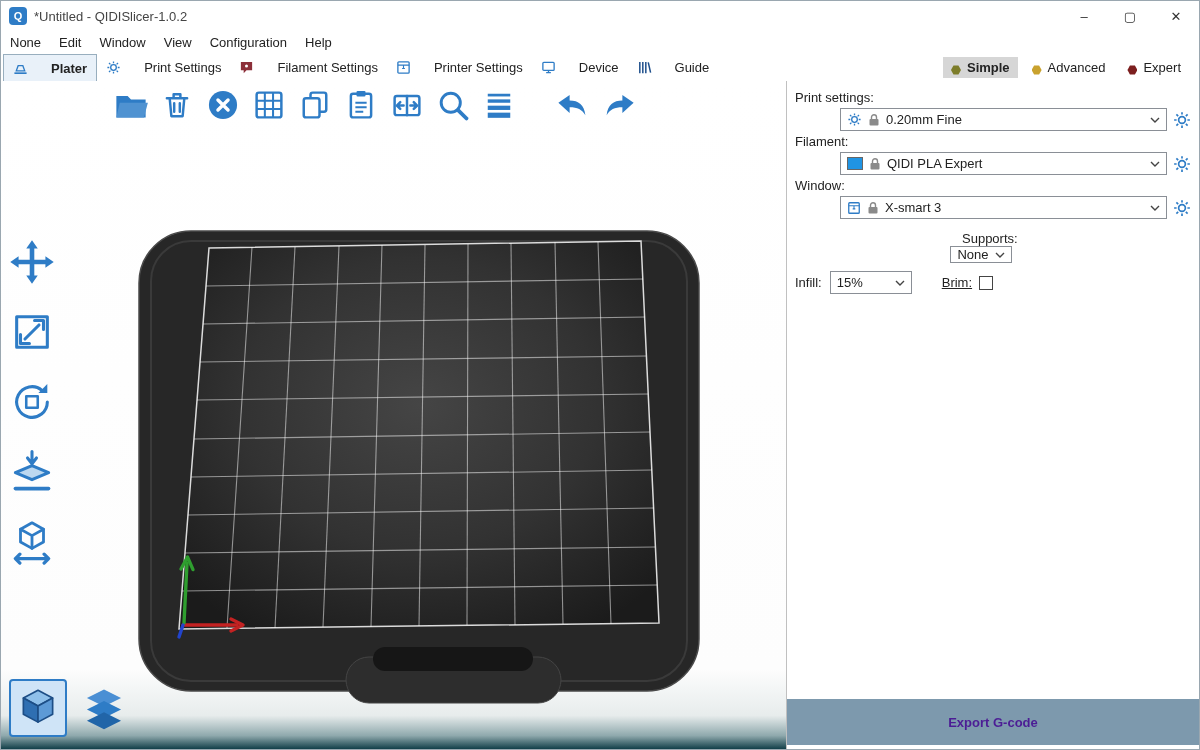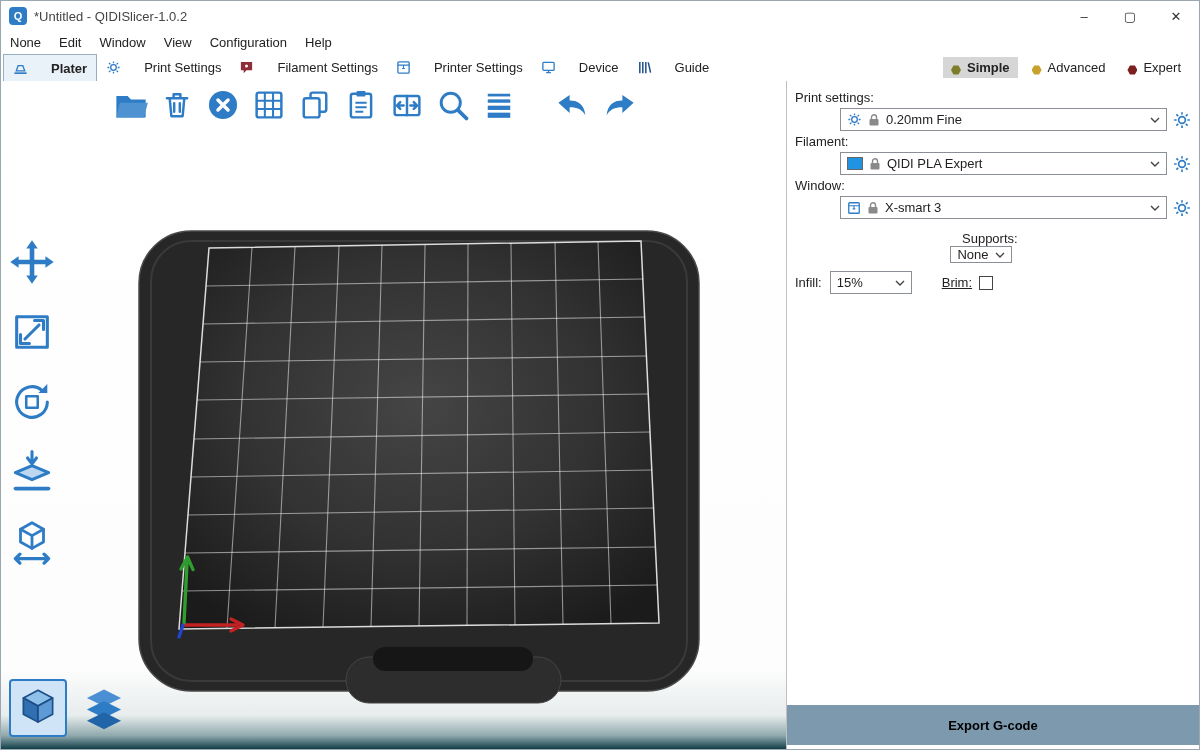--- a/index.html
+++ b/index.html
@@ -52,22 +52,22 @@
   .combo { flex:1; height:23px; border:1px solid #8a8f96; display:flex; align-items:center; gap:6px;
     padding:0 6px; background:#fff; cursor:default; }
   .combo-text { flex:1; white-space:nowrap; overflow:hidden; }
   .gear-btn { width:18px; height:18px; cursor:pointer; flex:0 0 auto; }
   .swatch { width:16px; height:13px; border:1px solid #666; flex:0 0 auto; }
   .inline-row { display:flex; align-items:center; margin-top:12px;flex-direction:column; }
   .inline-row2 { display:flex; align-items:center; margin-top:8px; }
   .small-combo { height:23px; border:1px solid #8a8f96; display:flex; align-items:center;
     padding:0 6px; gap:6px; background:#fff; cursor:default; }
   .checkbox { width:14px; height:14px; border:1px solid #444; background:#fff; margin-left:7px; cursor:pointer; }
-  .export-btn { position:absolute; left:0; right:0; bottom:4px; height:40px; background:#7d99ad;
-    color:#000000; font-weight:bold; font-size:13px; display:flex; align-items:center; justify-content:center;
+  .export-btn { position:absolute; left:0; right:0; bottom:4px; height:46px; background:#7d99ad;
+    color:#4c1d95; font-weight:bold; font-size:13px; display:flex; align-items:center; justify-content:center;
     cursor:pointer; }
   .lbl { cursor:default; }
 </style>
 </head>
 <body>
 
 <div class="window">
 
   <div class="titlebar">
     <div class="app-icon">Q</div>

